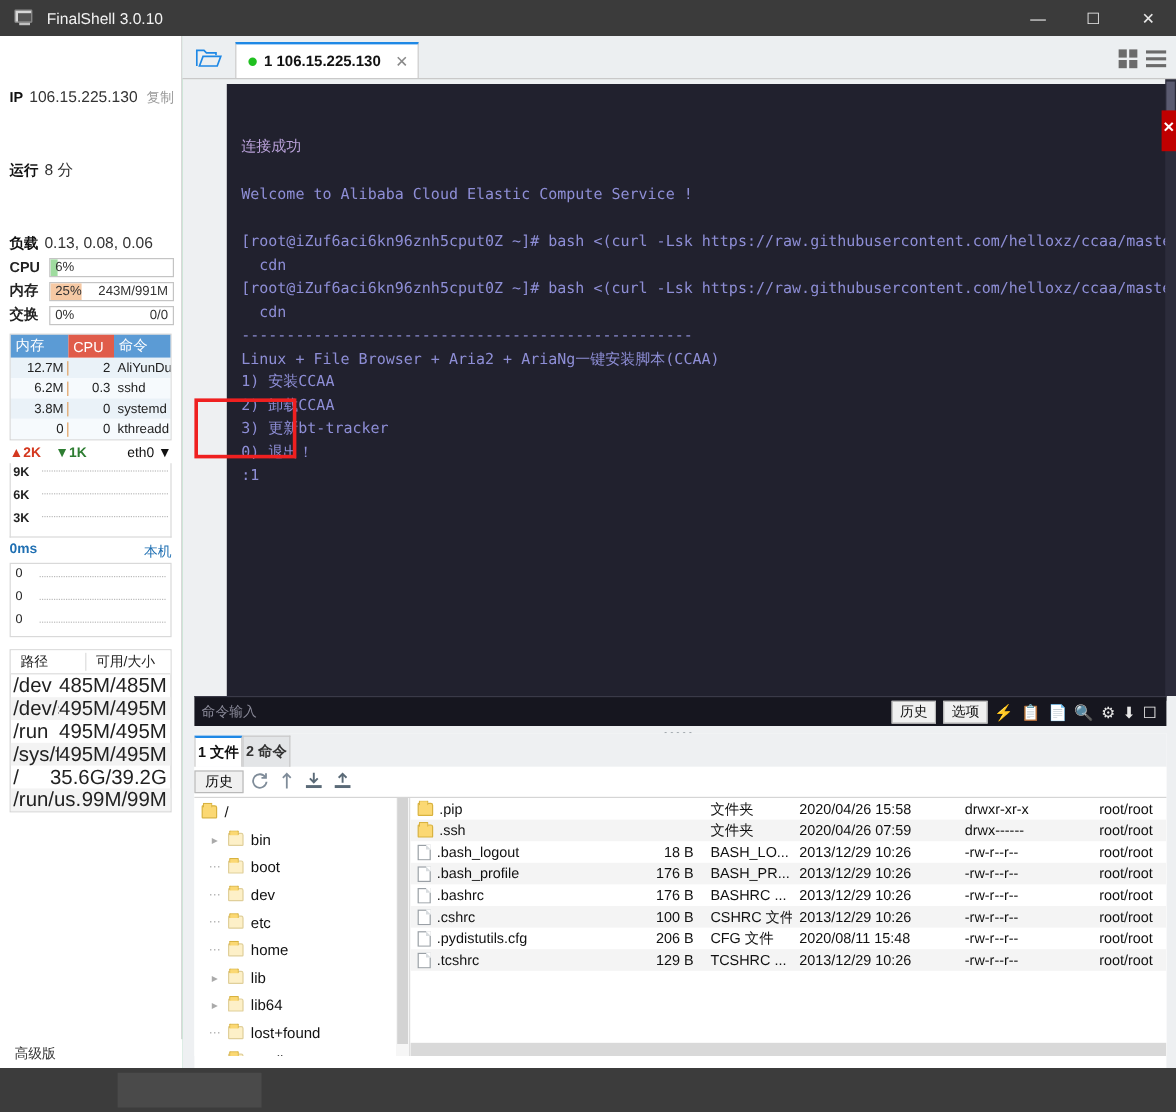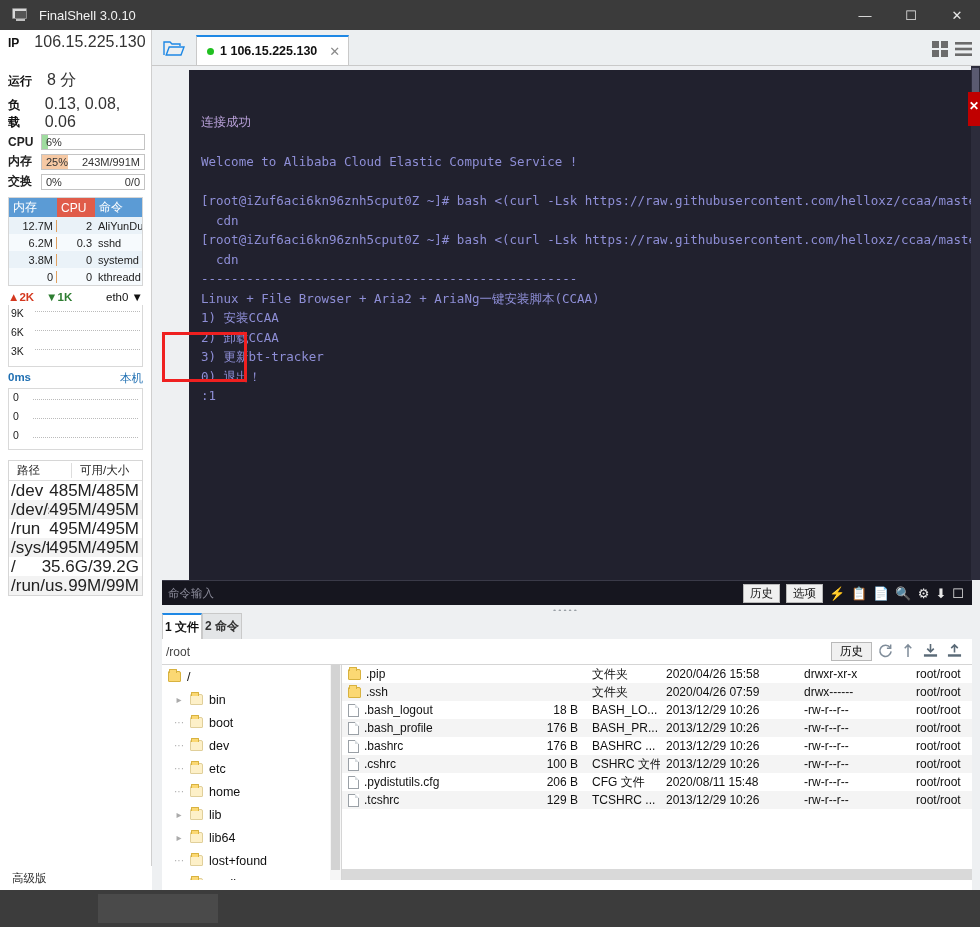--- a/index.html
+++ b/index.html
@@ -25,23 +25,23 @@
   .title-text { margin-left:9px; font-size:13px; color:#f2f2f2; }
   .winbtns { margin-left:auto; display:flex; height:30px; }
   .winbtn { width:46px; height:30px; display:flex; align-items:center; justify-content:center; color:#e8e8e8; font-size:13px; }
 
   
   .sidebar {
     position:absolute; left:0; top:30px; width:152px; height:860px;
     background:#ffffff; border-right:1px solid #cfcfcf;
     font-size:11.5px; color:#222;
   }
-  .sb-row { display:flex; align-items:baseline; padding:3px 6px 1px 8px;gap:10px; }
+  .sb-row { display:flex; align-items:baseline; padding:3px 6px 1px 8px; }
   .sb-lbl { font-weight:bold; color:#111; font-size:12px;}
-  .sb-val { color:#333; margin-left:5px; font-size:16px;}
+  .sb-val { color:#333; margin-left:5px; font-size:13px;margin-top:40px;}
   .sb-copy { margin-left:auto; color:#9a9a9a; font-size:11.5px; }
 
   .gauge-row { display:flex; align-items:center; padding:2px 6px 1px 8px; }
   .gauge-lbl { font-weight:bold; width:30px; flex:none; font-size:12px; }
   .gauge {
     position:relative; flex:1; height:16px; border:1px solid #c4c4c4;
     background:#fff; overflow:hidden; margin-left:3px;
   }
   .gauge .fill { position:absolute; left:0; top:0; bottom:0; }
   .gauge .pct { position:absolute; left:4px; top:1px; font-size:11px; color:#333; }
@@ -60,21 +60,21 @@
   .proc-row .c1 { width:48px; text-align:right; padding-right:3px; border-right:1px solid #e0a060;}
   .proc-row .c2 { width:38px; text-align:right; padding-right:3px; }
   .proc-row .c3 { flex:1; padding-left:3px; overflow:hidden; white-space:nowrap; }
 
   
   .net-hdr { display:flex; align-items:center; padding:5px 8px 2px 8px; font-size:11.5px; }
   .net-up { color:#d4381f; font-weight:bold; }
   .net-dn { color:#2e7d32; font-weight:bold; margin-left:12px; }
   .net-if { margin-left:auto; color:#111; font-size:11.5px; }
   .chartbox { margin:0 8px; border:1px solid #d9d9d9; border-top:none; background:#fff; position:relative; height:62px; }
-  .chart-ylabels { position:absolute; left:2px; top:0; width:22px; font-size:10.5px; color:#222; }
+  .chart-ylabels { position:absolute; left:2px; top:0; width:22px; font-size:10.5px; color:#222;font-weight:bold; }
   .chart-ylabels div { height:19px; line-height:17px; text-align:left;}
   .chart-plot { position:absolute; left:26px; right:2px; top:2px; bottom:2px; }
   .chart-plot .grid { position:absolute; left:0; right:0; border-top:1px dotted #bbb; }
   .bars { position:absolute; left:0; right:0; bottom:0; top:0; display:flex; align-items:flex-end; }
   .bar { flex:1 1 auto; position:relative; }
   .bar .up { position:absolute; bottom:0; left:0; right:0; background:#fbcdb4; }
   .bar .dn { position:absolute; bottom:0; left:0; right:0; background:#a7b087; }
 
   .lat-hdr { display:flex; padding:4px 8px 2px 8px; font-size:11.5px; }
   .lat-ms { color:#1f6fb2; font-weight:bold; }
@@ -599,21 +599,20 @@
       </div>
     </div>
     <div class="grip">•••••</div>
 
     <div class="bottom">
       <div class="b-tabs">
         <div class="b-tab active">1 文件</div>
         <div class="b-tab">2 命令</div>
       </div>
       <div class="pathbar">
-        <div class="path-input">/root</div>
         <span class="pb-btn">历史</span>
         <div class="pb-icons">
           <span>
             <svg width="15" height="15" viewBox="0 0 16 16">
                 <path d="M13 5A6 6 0 1 0 14 9" fill="none" stroke="#7f8c99" stroke-width="1.6"></path>
                 <path d="M13.5 1.5V5.5H9.5" fill="none" stroke="#7f8c99" stroke-width="1.6"></path>
               </svg>
           </span>
           <span>
             <svg width="12" height="15" viewBox="0 0 12 16">

